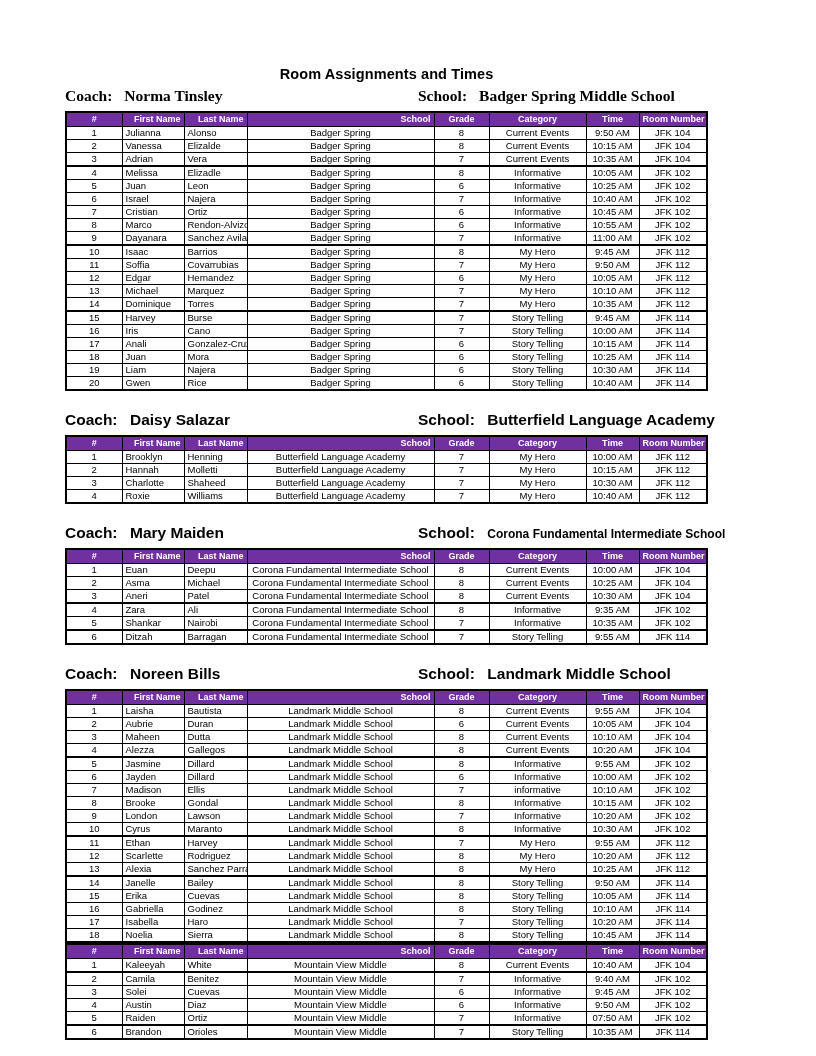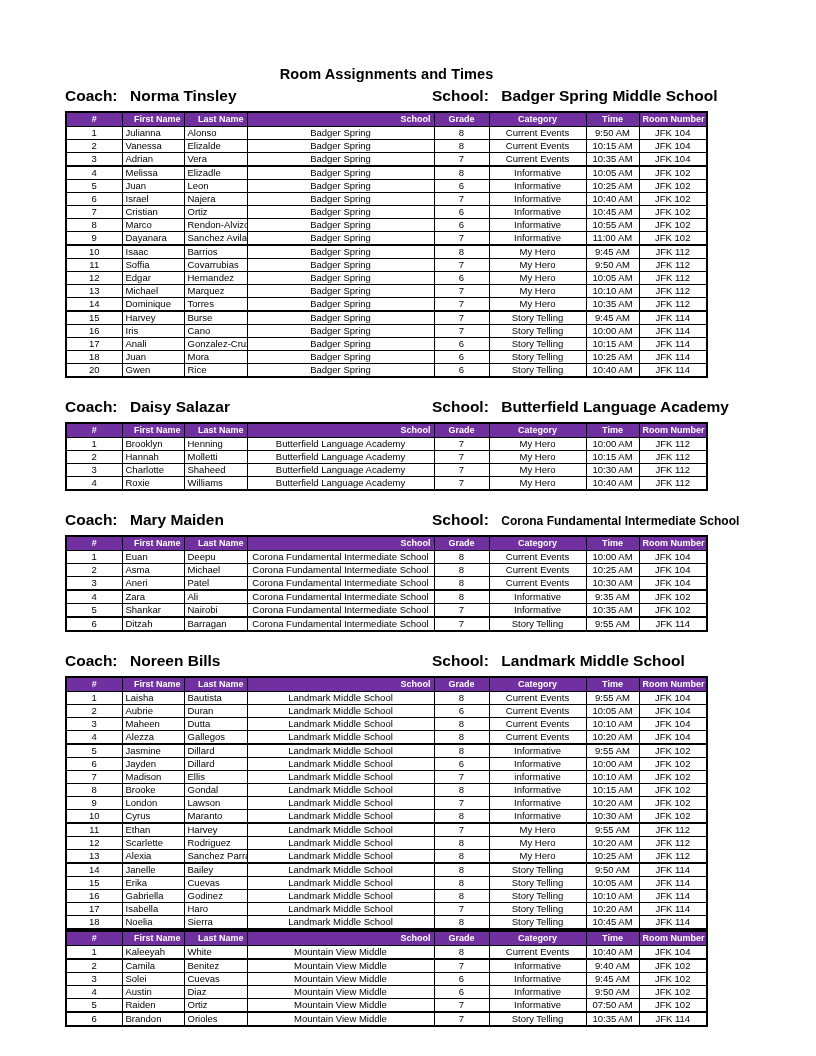--- a/index.html
+++ b/index.html
@@ -28,23 +28,23 @@
     letter-spacing: 0.1px;
   }
   .section { margin: 0; }
   .sec-head {
     position: relative;
     height: 21px;
     margin-top: 20px;
     margin-bottom: 3px;
     white-space: nowrap;
   }
-  .section:first-of-type .sec-head { margin-top: 2px; }
+  .section:first-of-type .sec-head { margin-top: 2px; font-family: Liberation Serif, serif; }
   .coach-block { position: absolute; left: 0; top: 0; }
-  .school-block { position: absolute; left: 367px; top: 0; }
+  .school-block { position: absolute; left: 353px; top: 0; }
   .head-label, .head-name {
     font-size: 15.5px;
     font-weight: bold;
     display: inline-block;
     vertical-align: baseline;
   }
   .head-name { margin-left: 8px; }
   .head-name.small { font-size: 12px; }
   table.roster {
     width: 643px;
@@ -306,20 +306,30 @@
               <td class="c0">18</td>
               <td class="c1">Juan</td>
               <td class="c2">Mora</td>
               <td class="c3">Badger Spring</td>
               <td class="c4">6</td>
               <td class="c5">Story Telling</td>
               <td class="c6">10:25 AM</td>
               <td class="c7">JFK 114</td>
             </tr>
             <tr>
+              <td class="c0">19</td>
+              <td class="c1">Liam</td>
+              <td class="c2">Najera</td>
+              <td class="c3">Badger Spring</td>
+              <td class="c4">6</td>
+              <td class="c5">Story Telling</td>
+              <td class="c6">10:30 AM</td>
+              <td class="c7">JFK 114</td>
+            </tr>
+            <tr>
               <td class="c0">20</td>
               <td class="c1">Gwen</td>
               <td class="c2">Rice</td>
               <td class="c3">Badger Spring</td>
               <td class="c4">6</td>
               <td class="c5">Story Telling</td>
               <td class="c6">10:40 AM</td>
               <td class="c7">JFK 114</td>
             </tr>
           </tbody>

